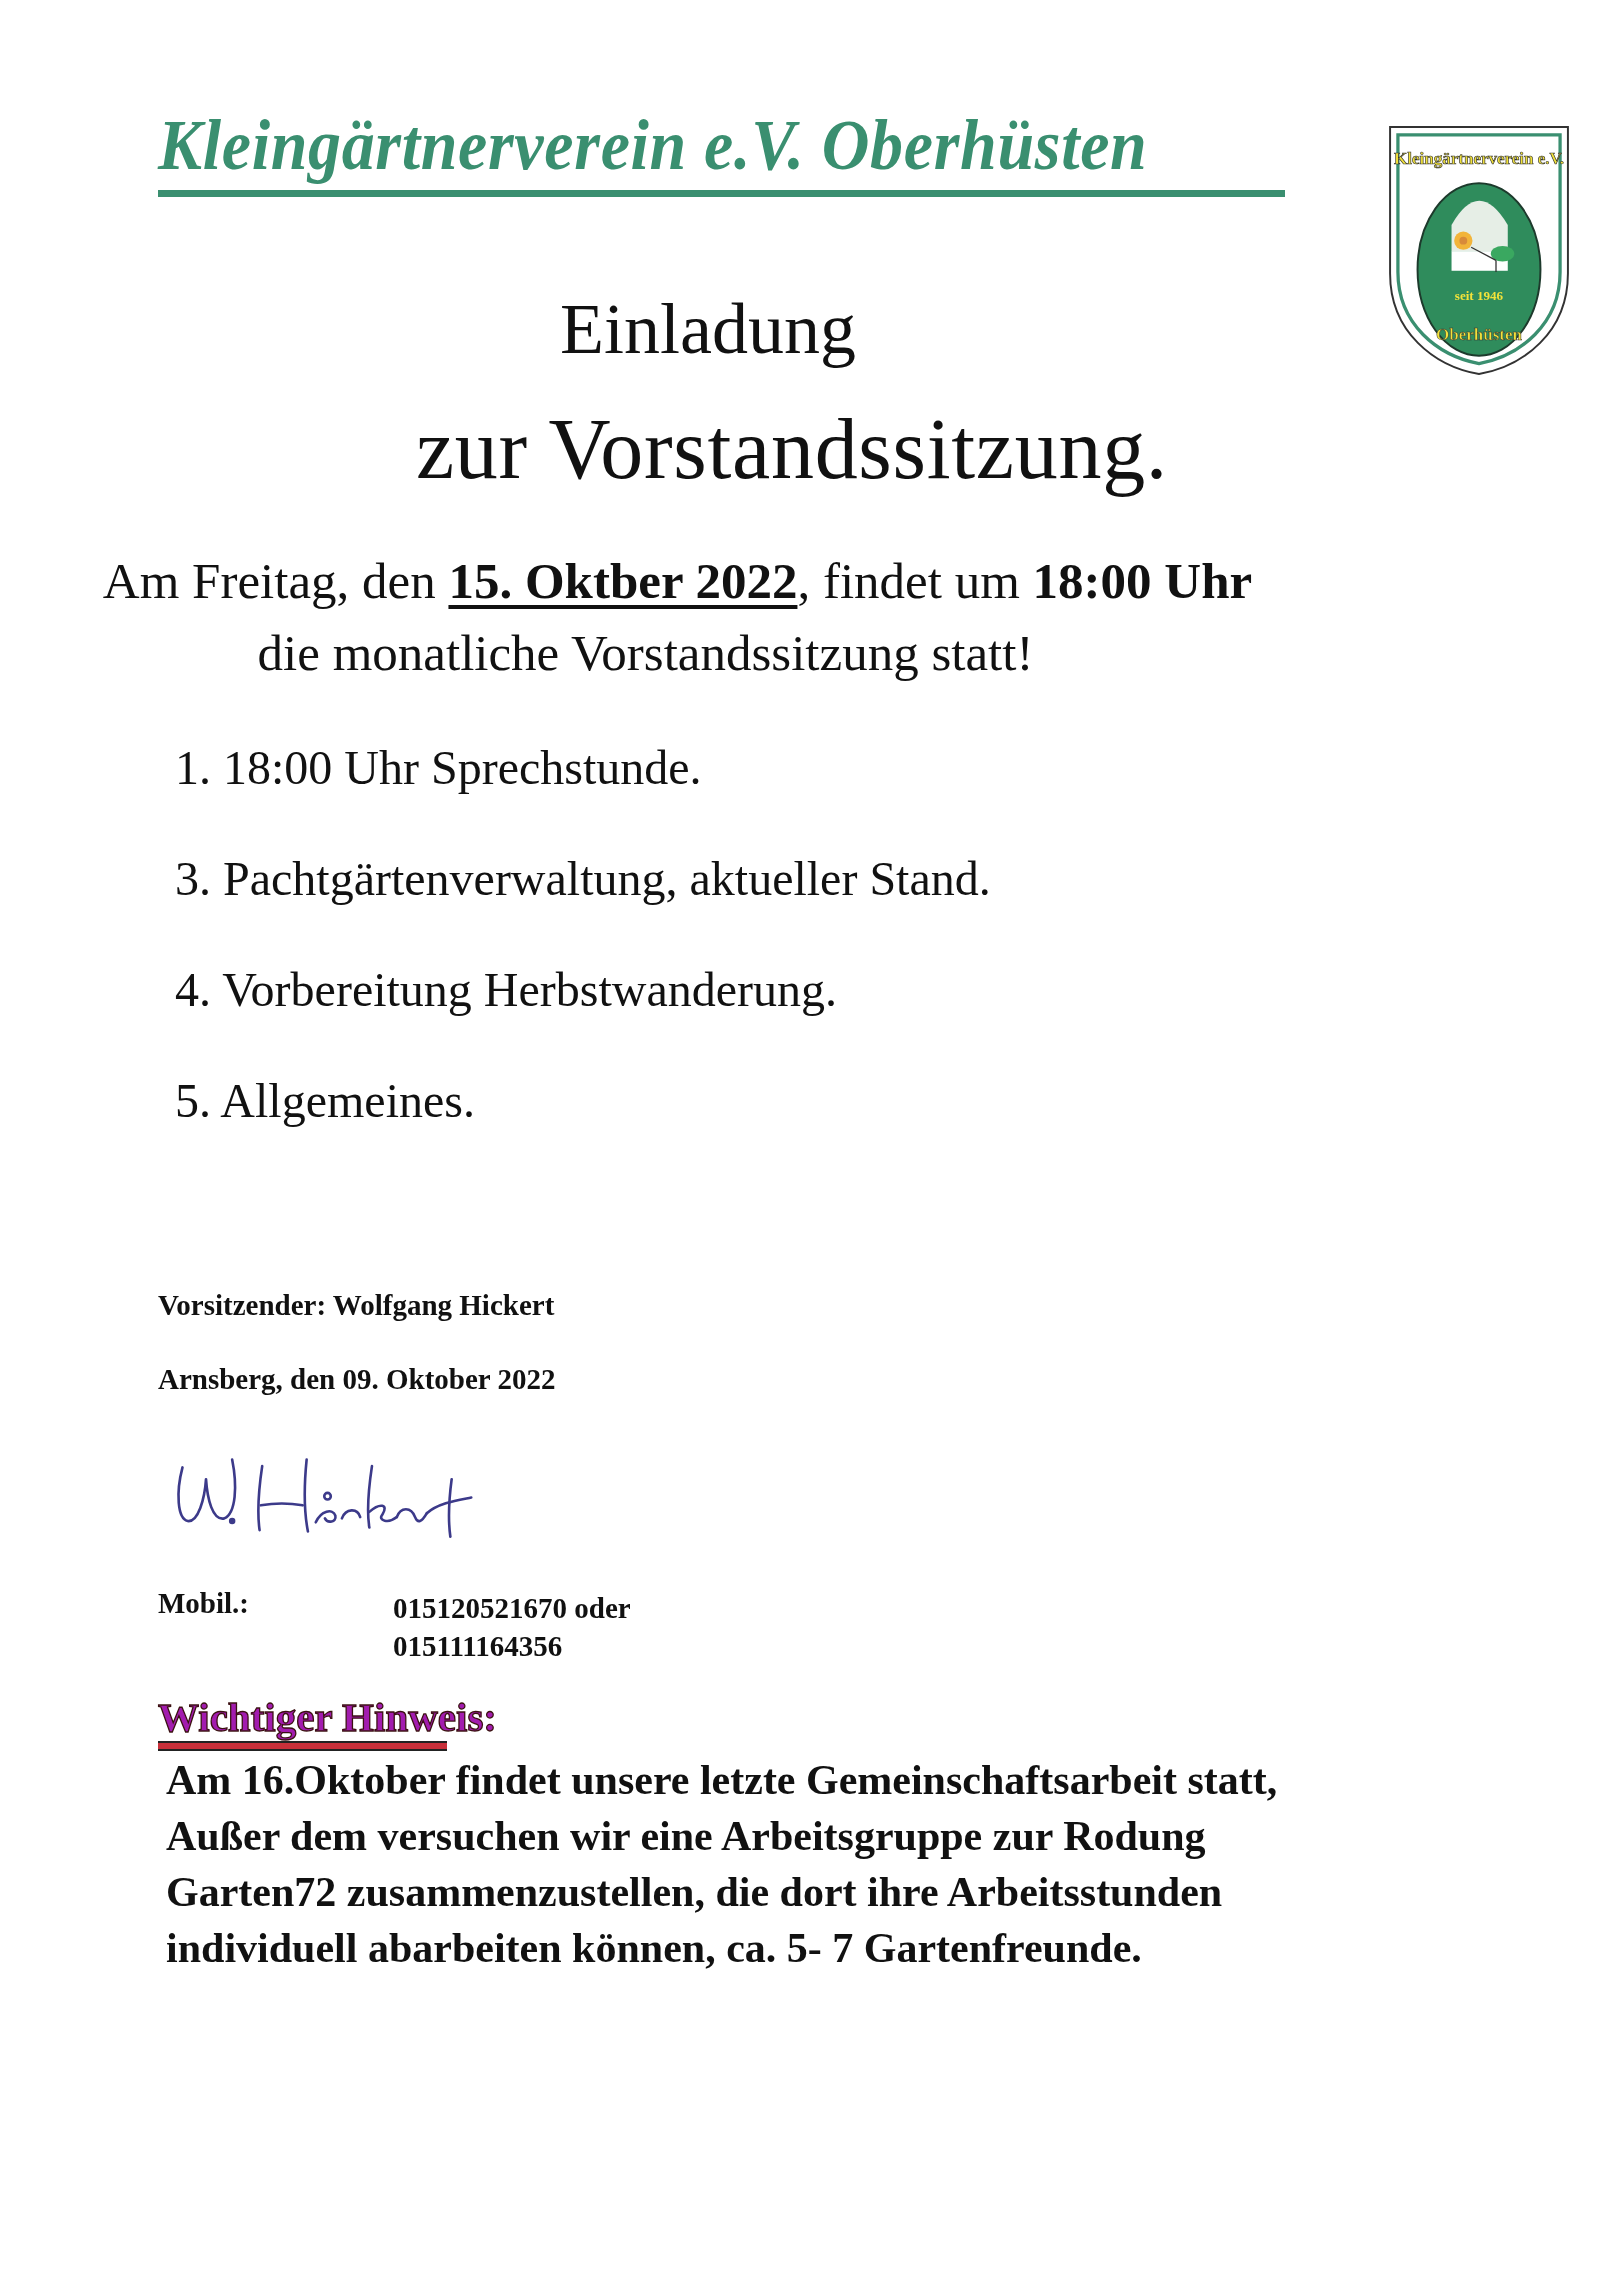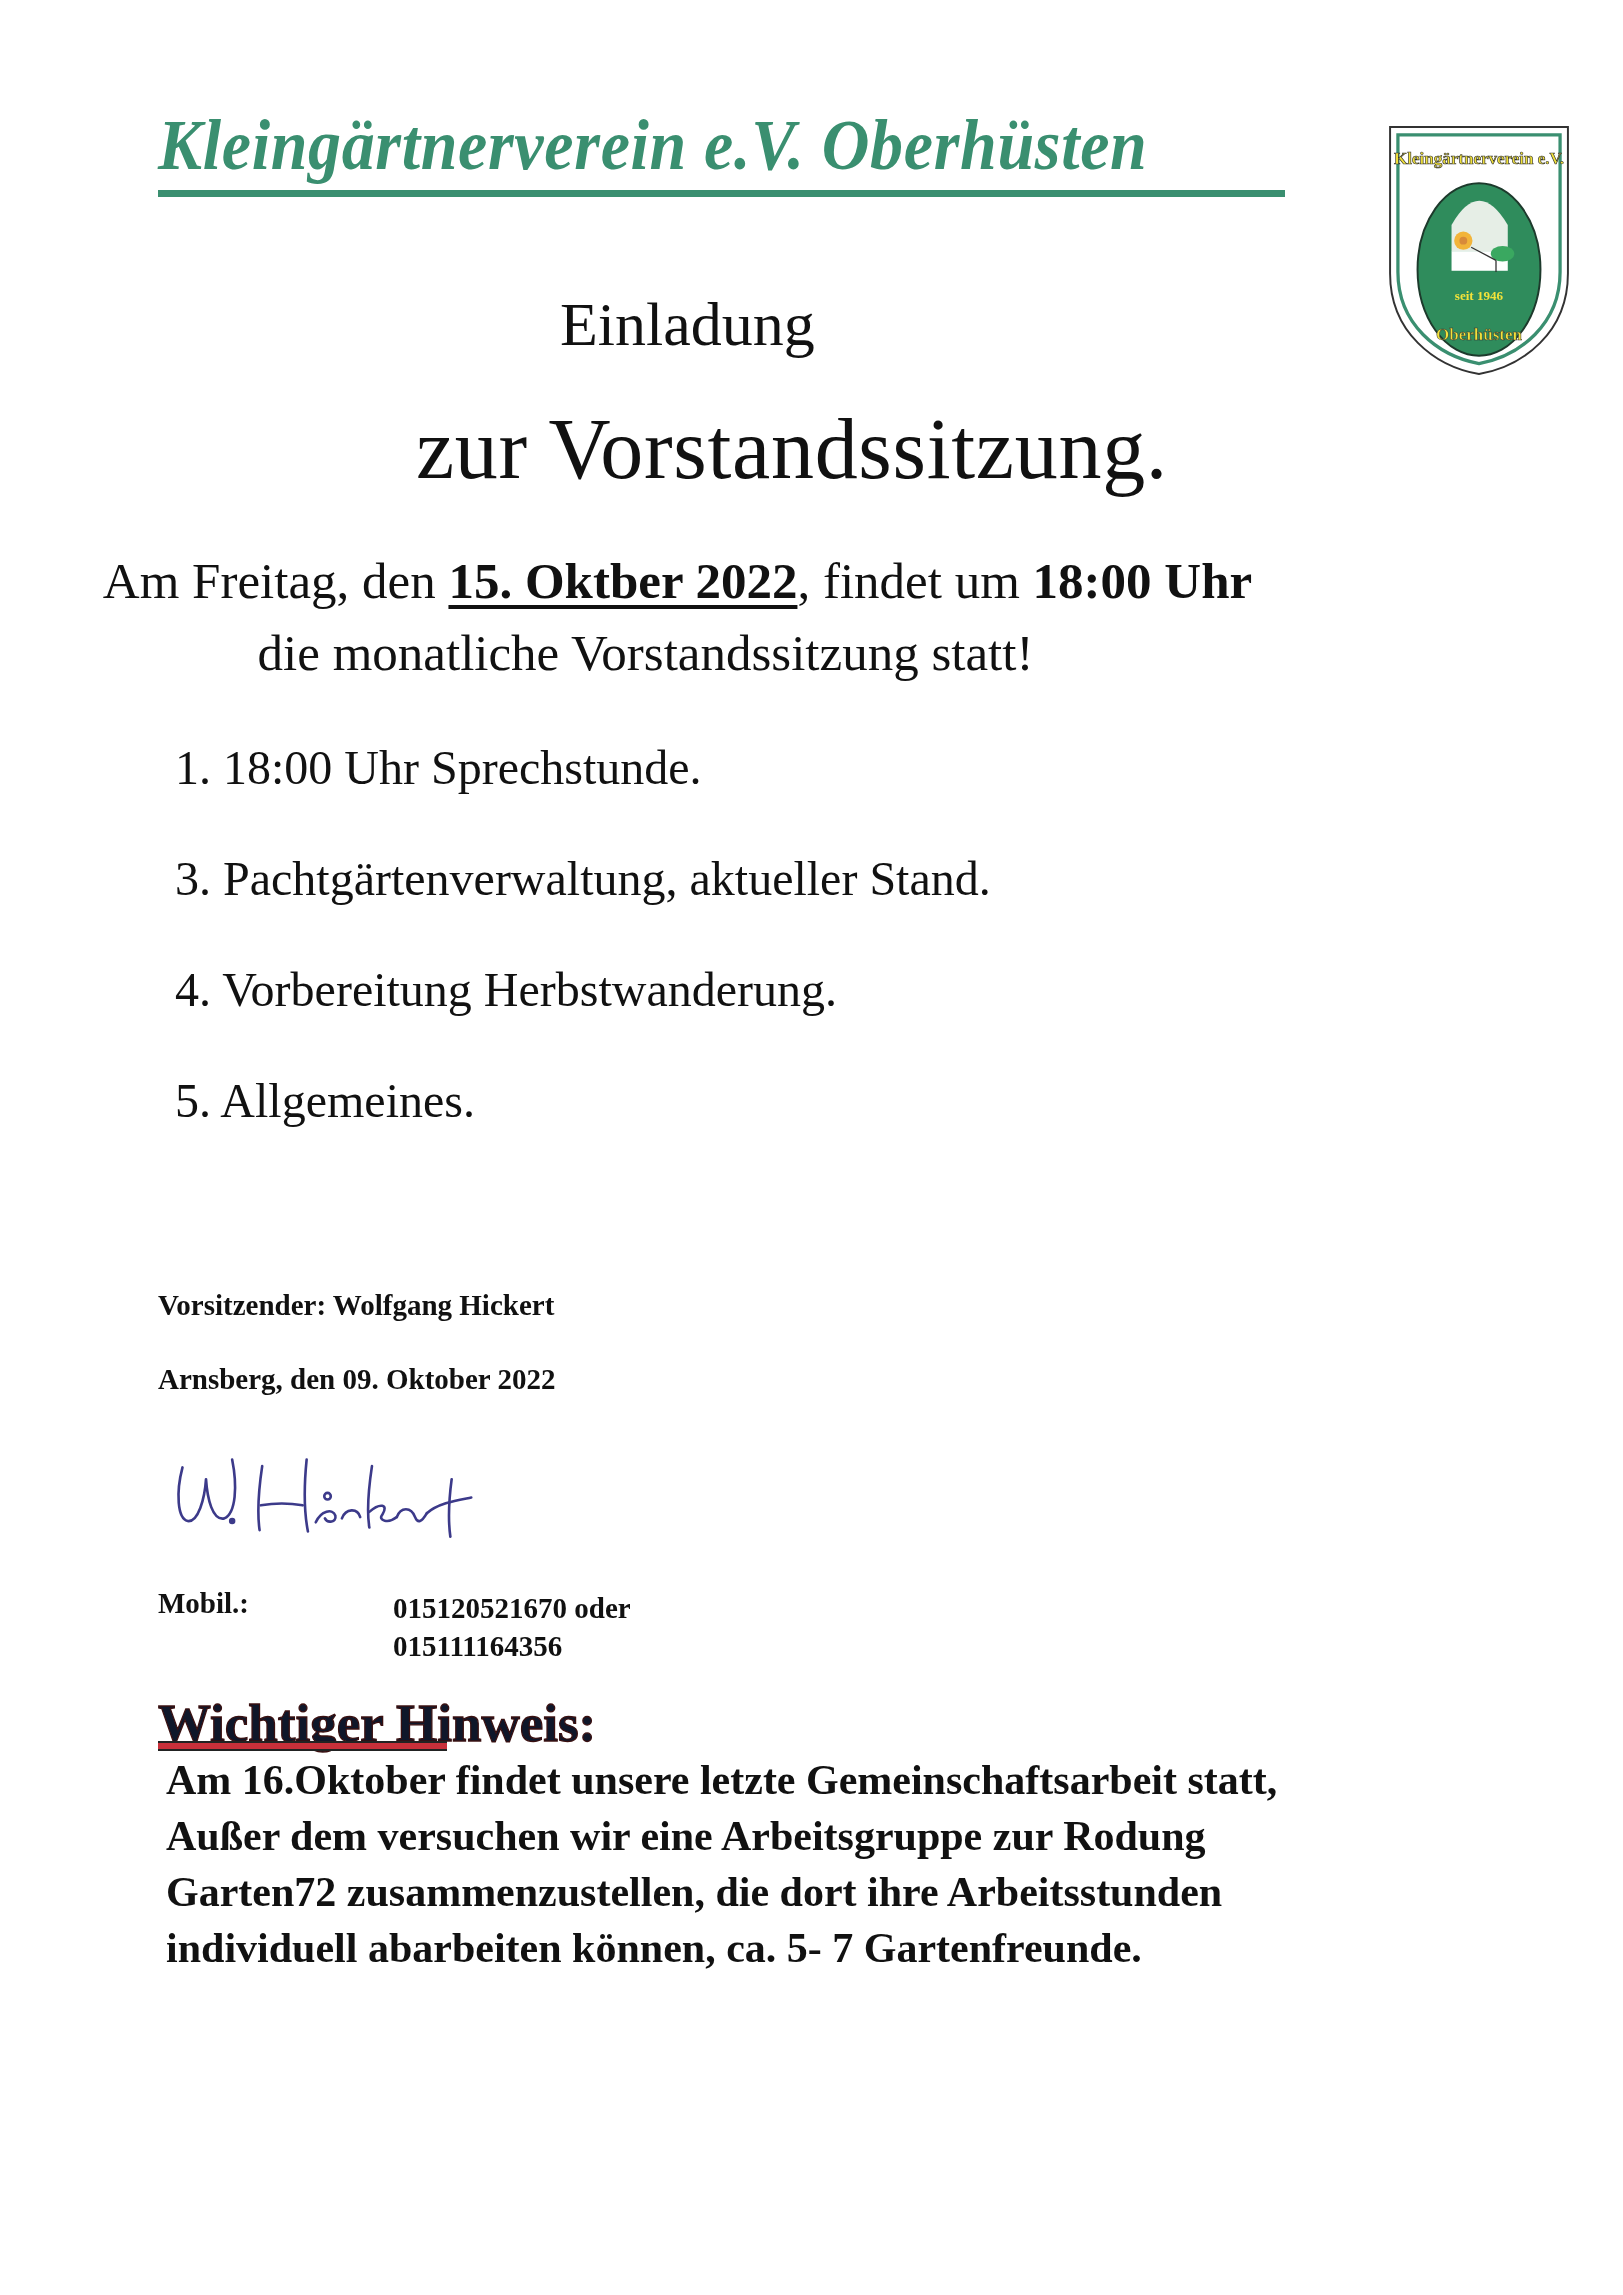--- a/index.html
+++ b/index.html
@@ -10,21 +10,21 @@
     
     .club-title { left: 158px; top: 110px; font-size: 71px; font-style: italic; font-weight: bold;
                   color: #3a8f70; letter-spacing: 0.7px; white-space: nowrap; transform: scaleX(0.93);
                   transform-origin: left top; line-height: 1; }
     .club-underline { left: 158px; top: 190px; width: 1127px; height: 7.2px; background: #3a8f70; }
 
     
     .logo { left: 1386px; top: 123px; width: 186px; height: 255px; }
 
     
-    .title-1 { left: 560px; top: 293px; font-size: 62px; line-height: 1; white-space: nowrap; }
+    .title-1 { left: 560px; top: 293px; font-size: 72px; line-height: 1; white-space: nowrap; }
     .title-2 { left: 416px; top: 406px; font-size: 86px; line-height: 1; white-space: nowrap; letter-spacing: 0.7px; }
 
     
     .intro { left: 0; width: 1283px; top: 545px; text-align: center; font-size: 51px; line-height: 72px; }
     .intro .row { display: block; white-space: nowrap; }
     .intro .row1 { padding-left: 72px; }
     .intro .row2 { padding-left: 8px; }
     .u { text-decoration: underline; text-decoration-thickness: 3.9px; text-underline-offset: 6.5px; }
 
     
@@ -35,21 +35,21 @@
     .small-bold { font-size: 29px; font-weight: bold; white-space: nowrap; line-height: 1; }
     .chair { left: 158px; top: 1291px; }
     .place-date { left: 158px; top: 1365px; }
 
     .signature { left: 164px; top: 1440px; width: 314px; height: 98px; }
 
     .mobile-label { left: 158px; top: 1589px; }
     .mobile-nums { left: 393px; top: 1589px; line-height: 38px; }
 
     
-    .notice-head { left: 158px; top: 1697px; font-size: 53px; font-weight: bold; color: #0f172a;
+    .notice-head { left: 158px; top: 1697px; font-size: 41px; font-weight: bold; color: #a21caf;
                    white-space: nowrap; line-height: 1;
                    -webkit-text-stroke: 1.3px #3a1010; }
     .notice-line { left: 158px; top: 1741px; width: 289px; height: 5.9px; background: #c8303a;
                    border-top: 2px solid #222; border-bottom: 2px solid #222; }
     .notice-body { left: 158px; top: 1752px; font-size: 42px; font-weight: bold; line-height: 56px; margin-left: 8px; }
     .notice-body .ln { display: block; white-space: nowrap; }
   </style>
 </head>
 <body>
 

